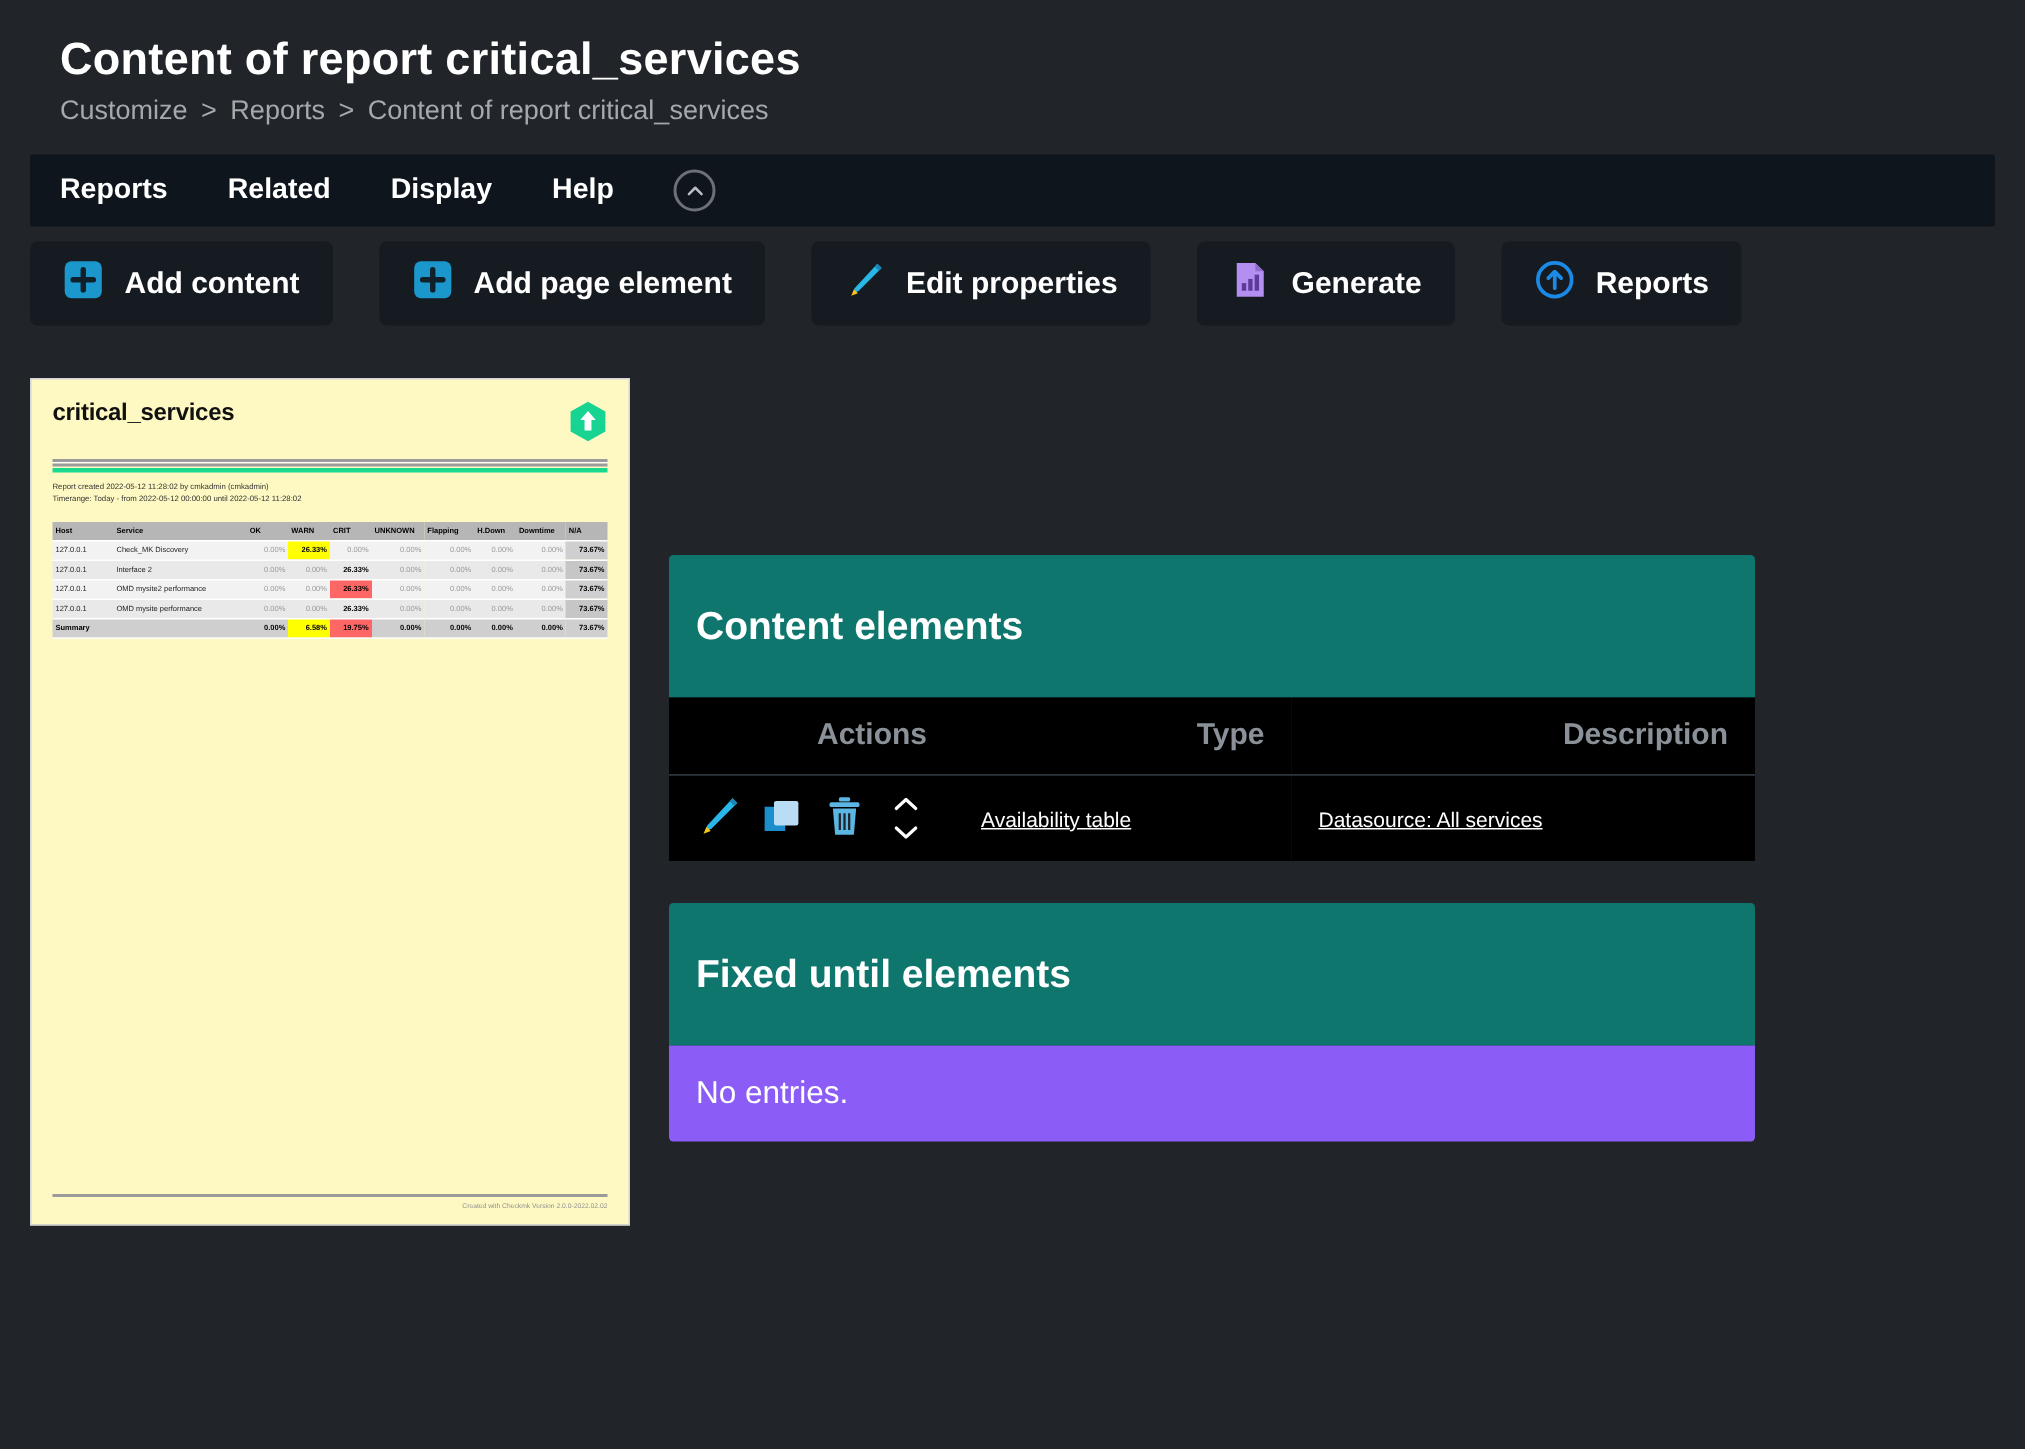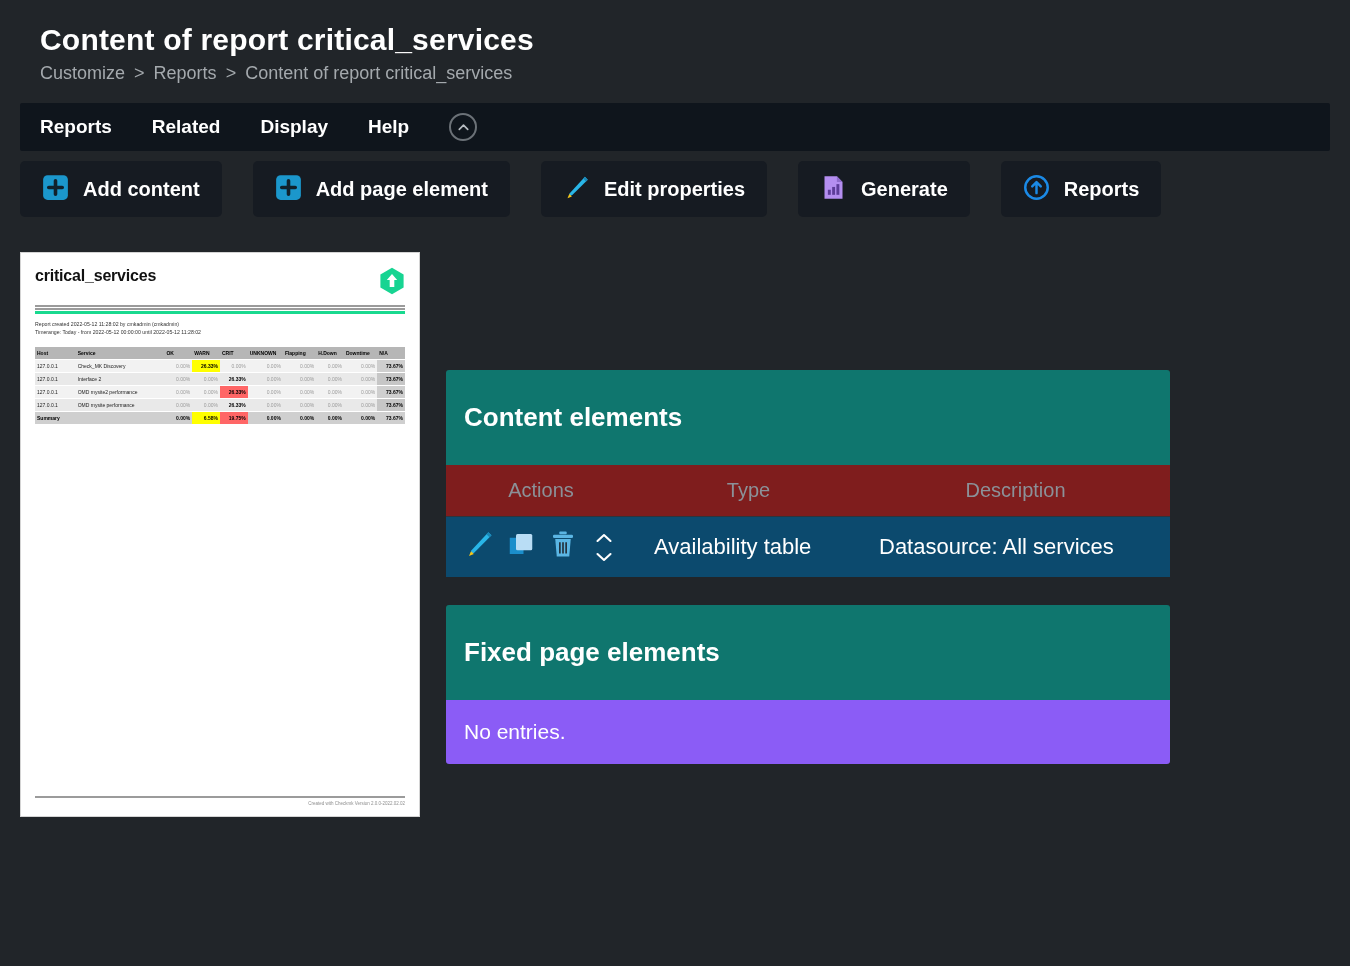--- a/index.html
+++ b/index.html
@@ -68,21 +68,21 @@
   .main {
     display: flex;
     padding: 35px 20px 0 20px;
     gap: 26px;
     align-items: flex-start;
   }
 
   
   .preview-wrap {
     width: 400px; height: 565px;
-    background: #ffffff;
+    background: #fef9c3;
     border: 1px solid #d4d4d4;
     padding: 14px 14px 8px 14px;
     display: flex; flex-direction: column;
     flex: 0 0 auto;
   }
   .rp-top { display: flex; justify-content: space-between; align-items: flex-start; }
   .rp-title {
     font-size: 16px; font-weight: bold; color: #111111;
     font-family: "Liberation Sans", sans-serif; letter-spacing: -0.2px;
   }
@@ -132,30 +132,31 @@
   .panels { flex: 0 0 auto; width: 724px; padding-top: 118px; }
   .panel { margin-bottom: 28px; }
   .panel-title {
     background: #0f766e;
     color: #ffffff; font-size: 26px; font-weight: bold;
     padding: 32px 18px;
     border-radius: 3px 3px 0 0;
   }
   .ce-table { width: 100%; border-collapse: collapse; }
   .ce-table th {
-    background: #7f1d1d;
-    color: #8b9198; font-size: 20px; font-weight: normal;
-    text-align: center; padding: 14px 18px;
+    background: #000000;
+    color: #8b9198; font-size: 20px; font-weight: bold;
+    text-align: right; padding: 14px 18px;
     border-bottom: 1px solid #2e343c;
   }
   .ce-table td {
-    background: #0c4a6e;
-    color: #ffffff; font-size: 22px;
+    background: #000000;
+    color: #ffffff; font-size: 14px;
     padding: 12px 18px;
     vertical-align: middle;
+    text-decoration: underline;
   }
   .ce-actions { display: flex; align-items: center; gap: 12px; }
   .ce-col-actions { width: 190px; }
   .ce-col-type { width: 225px; }
   .updown { display: flex; flex-direction: column; gap: 5px; margin-left: 4px; }
   .updown svg { display: block; cursor: pointer; }
   .panel-body-empty {
     background: #8b5cf6;
     color: #ffffff; font-size: 21px;
     padding: 20px 18px;
@@ -420,18 +421,18 @@
               </div>
             </td>
             <td>Availability table</td>
             <td>Datasource: All services</td>
           </tr>
         </tbody>
       </table>
     </div>
 
     <div class="panel">
-      <div class="panel-title">Fixed page elements</div>
+      <div class="panel-title">Fixed until elements</div>
       <div class="panel-body-empty">No entries.</div>
     </div>
 
   </div>
 </div>
 
 </body></html>

